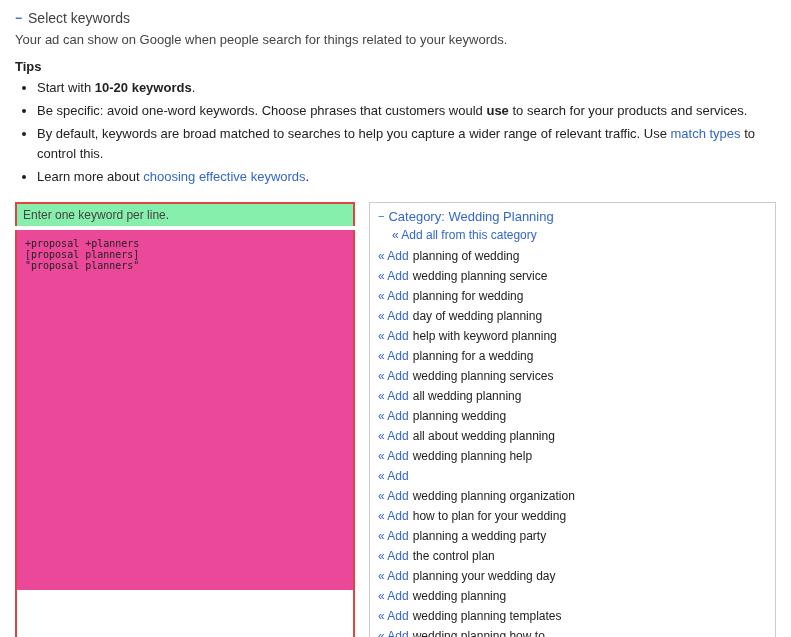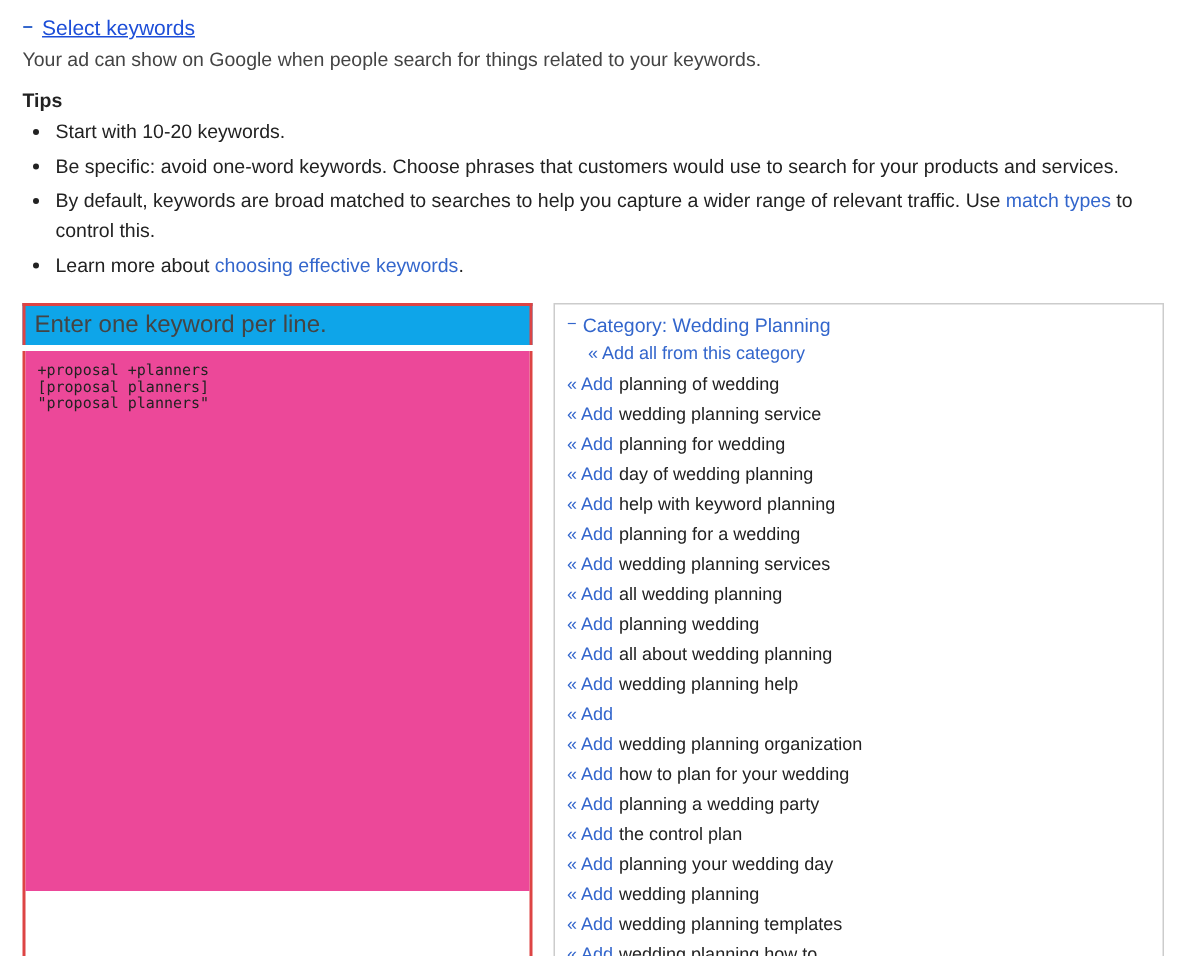--- a/index.html
+++ b/index.html
@@ -19,24 +19,23 @@
       margin-bottom: 6px;
     }
 
     .section-icon {
       color: #3366cc;
       font-size: 12px;
       font-weight: bold;
     }
 
     .section-title {
-      color: #1d4ed8;
+      color: #404040;
       font-size: 14px;
       font-weight: normal;
-      text-decoration: underline;
     }
 
     .section-desc {
       color: #444;
       margin-bottom: 12px;
       font-size: 13px;
     }
 
     .tips-heading {
       font-size: 13px;
@@ -55,44 +54,44 @@
       margin-bottom: 2px;
     }
 
     .link {
       color: #3366cc;
       text-decoration: none;
       cursor: pointer;
     }
 
     .bold-text {
-      font-weight: normal;
+      font-weight: bold;
       margin-top: 40px;
     }
 
     .keyword-area {
       display: flex;
       gap: 14px;
       margin-top: 4px;
     }
 
     .keyword-input-container {
       flex: 0 0 340px;
       display: flex;
       flex-direction: column;
     }
 
     .input-hint {
-      font-size: 16px;
+      font-size: 12px;
       color: #444;
       margin-bottom: 4px;
       padding: 4px 6px;
       border: 2px solid #d44;
       border-bottom: none;
-      background: #0ea5e9;
+      background: #86efac;
     }
 
     .keyword-textarea-wrapper {
       border: 2px solid #d44;
       border-top: none;
       position: relative;
       flex: 1;
     }
 
     .keyword-textarea {

